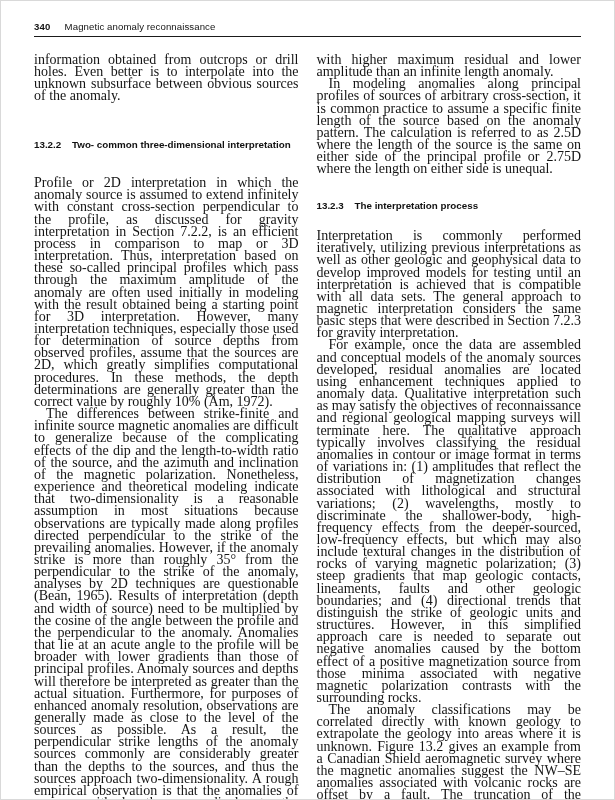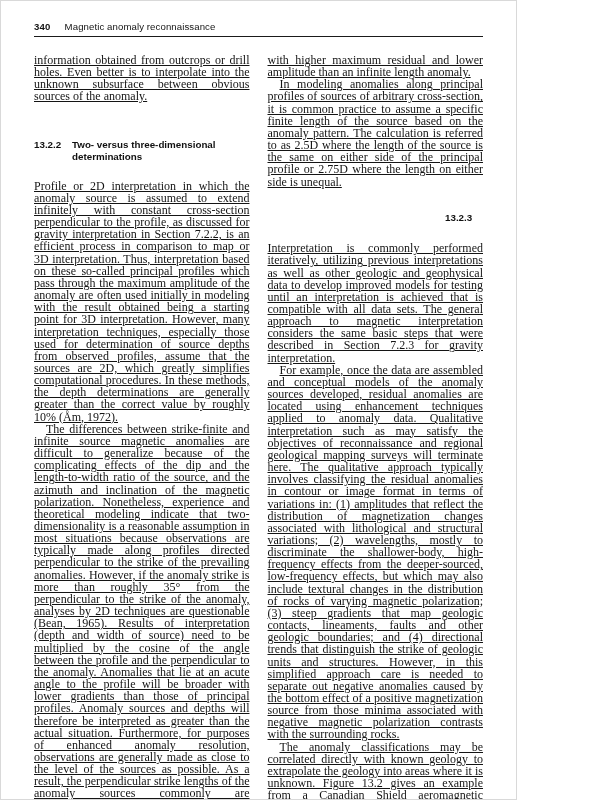--- a/index.html
+++ b/index.html
@@ -5,21 +5,21 @@
   * { margin: 0; padding: 0; box-sizing: border-box; }
   html, body { background: #ffffff; }
   body {
     width: 615px;
     height: 800px;
     font-family: "Liberation Serif", serif;
     color: #141414;
     overflow: hidden;
   }
   .page {
-    width: 517px;
+    width: 615px;
     height: 800px;
     background: #ffffff;
     border: 1px solid #d9d9d9;
     padding: 20px 33px 20px 33px;
     overflow: hidden;
     position: relative;
   }
   .running-header {
     display: flex;
     align-items: baseline;
@@ -43,81 +43,81 @@
   }
   .columns {
     display: flex;
     gap: 18px;
   }
   .column {
     flex: 1 1 0;
     min-width: 0;
   }
   p.body-para {
-    font-size: 12px;
+    font-size: 14px;
     line-height: 12.15px;
     text-align: justify;
     hyphens: auto;
-    text-decoration: underline;
     -webkit-hyphens: auto;
   }
   p.body-para.indent {
     text-indent: 12px;
   }
   .section-heading {
     display: flex;
     font-family: "Liberation Sans", sans-serif;
     font-weight: 700;
     font-size: 9.8px;
     line-height: 12.5px;
     color: #111;
   }
   .section-heading .sec-num {
     min-width: 38px;
     flex: 0 0 38px;
   }
   .section-heading .sec-title {
     flex: 1 1 auto;
   }
-  .heading-1322 { margin: 36px 0 16px 0; }
-  .heading-1323 { margin: 24px 0 18px 0; justify-content: flex-end; }
+  .heading-1322 { margin: 36px 0 26px 0; }
+  .heading-1323 { margin: 24px 0 18px 0; }
 </style>
 </head>
 <body>
 
 <div class="page">
 
   <div class="running-header">
     <span class="page-number">340</span>
     <span class="running-head-text">Magnetic anomaly reconnaissance</span>
   </div>
   <hr class="header-rule">
 
   <div class="columns">
 
     <div class="column">
       <p class="body-para">information obtained from outcrops or drill holes. Even better is to interpolate into the unknown subsurface between obvious sources of the anomaly.</p>
 
       <div class="section-heading heading-1322">
         <span class="sec-num">13.2.2</span>
-        <span class="sec-title">Two- versus three-dimensional determinations</span>
+        <span class="sec-title">Two- common three-dimensional interpretation</span>
       </div>
 
       <p class="body-para">Profile or 2D interpretation in which the anomaly source is assumed to extend infinitely with constant cross-section perpendicular to the profile, as discussed for gravity interpretation in Section 7.2.2, is an efficient process in comparison to map or 3D interpretation. Thus, interpretation based on these so-called principal profiles which pass through the maximum amplitude of the anomaly are often used initially in modeling with the result obtained being a starting point for 3D interpretation. However, many interpretation techniques, especially those used for determination of source depths from observed profiles, assume that the sources are 2D, which greatly simplifies computational procedures. In these methods, the depth determinations are generally greater than the correct value by roughly 10% (Åm, 1972).</p>
 
       <p class="body-para indent">The differences between strike-finite and infinite source magnetic anomalies are difficult to generalize because of the complicating effects of the dip and the length-to-width ratio of the source, and the azimuth and inclination of the magnetic polarization. Nonetheless, experience and theoretical modeling indicate that two-dimensionality is a reasonable assumption in most situations because observations are typically made along profiles directed perpendicular to the strike of the prevailing anomalies. However, if the anomaly strike is more than roughly 35° from the perpendicular to the strike of the anomaly, analyses by 2D techniques are questionable (Bean, 1965). Results of interpretation (depth and width of source) need to be multiplied by the cosine of the angle between the profile and the perpendicular to the anomaly. Anomalies that lie at an acute angle to the profile will be broader with lower gradients than those of principal profiles. Anomaly sources and depths will therefore be interpreted as greater than the actual situation. Furthermore, for purposes of enhanced anomaly resolution, observations are generally made as close to the level of the sources as possible. As a result, the perpendicular strike lengths of the anomaly sources commonly are considerably greater than the depths to the sources, and thus the sources approach two-dimensionality. A rough empirical observation is that the anomalies of sources with lengths perpendicular to the profile are about 90% of the infinite anomaly if their half length is greater than four times the depth to the source. The anomaly of a finite length source tends to be sharper</p>
     </div>
 
     <div class="column">
       <p class="body-para">with higher maximum residual and lower amplitude than an infinite length anomaly.</p>
 
       <p class="body-para indent">In modeling anomalies along principal profiles of sources of arbitrary cross-section, it is common practice to assume a specific finite length of the source based on the anomaly pattern. The calculation is referred to as 2.5D where the length of the source is the same on either side of the principal profile or 2.75D where the length on either side is unequal.</p>
 
       <div class="section-heading heading-1323">
         <span class="sec-num">13.2.3</span>
+        <span class="sec-title">The interpretation process</span>
       </div>
 
       <p class="body-para">Interpretation is commonly performed iteratively, utilizing previous interpretations as well as other geologic and geophysical data to develop improved models for testing until an interpretation is achieved that is compatible with all data sets. The general approach to magnetic interpretation considers the same basic steps that were described in Section 7.2.3 for gravity interpretation.</p>
 
       <p class="body-para indent">For example, once the data are assembled and conceptual models of the anomaly sources developed, residual anomalies are located using enhancement techniques applied to anomaly data. Qualitative interpretation such as may satisfy the objectives of reconnaissance and regional geological mapping surveys will terminate here. The qualitative approach typically involves classifying the residual anomalies in contour or image format in terms of variations in: (1) amplitudes that reflect the distribution of magnetization changes associated with lithological and structural variations; (2) wavelengths, mostly to discriminate the shallower-body, high-frequency effects from the deeper-sourced, low-frequency effects, but which may also include textural changes in the distribution of rocks of varying magnetic polarization; (3) steep gradients that map geologic contacts, lineaments, faults and other geologic boundaries; and (4) directional trends that distinguish the strike of geologic units and structures. However, in this simplified approach care is needed to separate out negative anomalies caused by the bottom effect of a positive magnetization source from those minima associated with negative magnetic polarization contrasts with the surrounding rocks.</p>
 
       <p class="body-para indent">The anomaly classifications may be correlated directly with known geology to extrapolate the geology into areas where it is unknown. Figure 13.2 gives an example from a Canadian Shield aeromagnetic survey where the magnetic anomalies suggest the NW–SE anomalies associated with volcanic rocks are offset by a fault. The truncation of the magnetic anomalies is indicative of the NE–SW striking, right lateral slip fault with an offset of roughly one mile. Another example in Figure 13.3 shows the qualitative</p>
     </div>
 
   </div>

